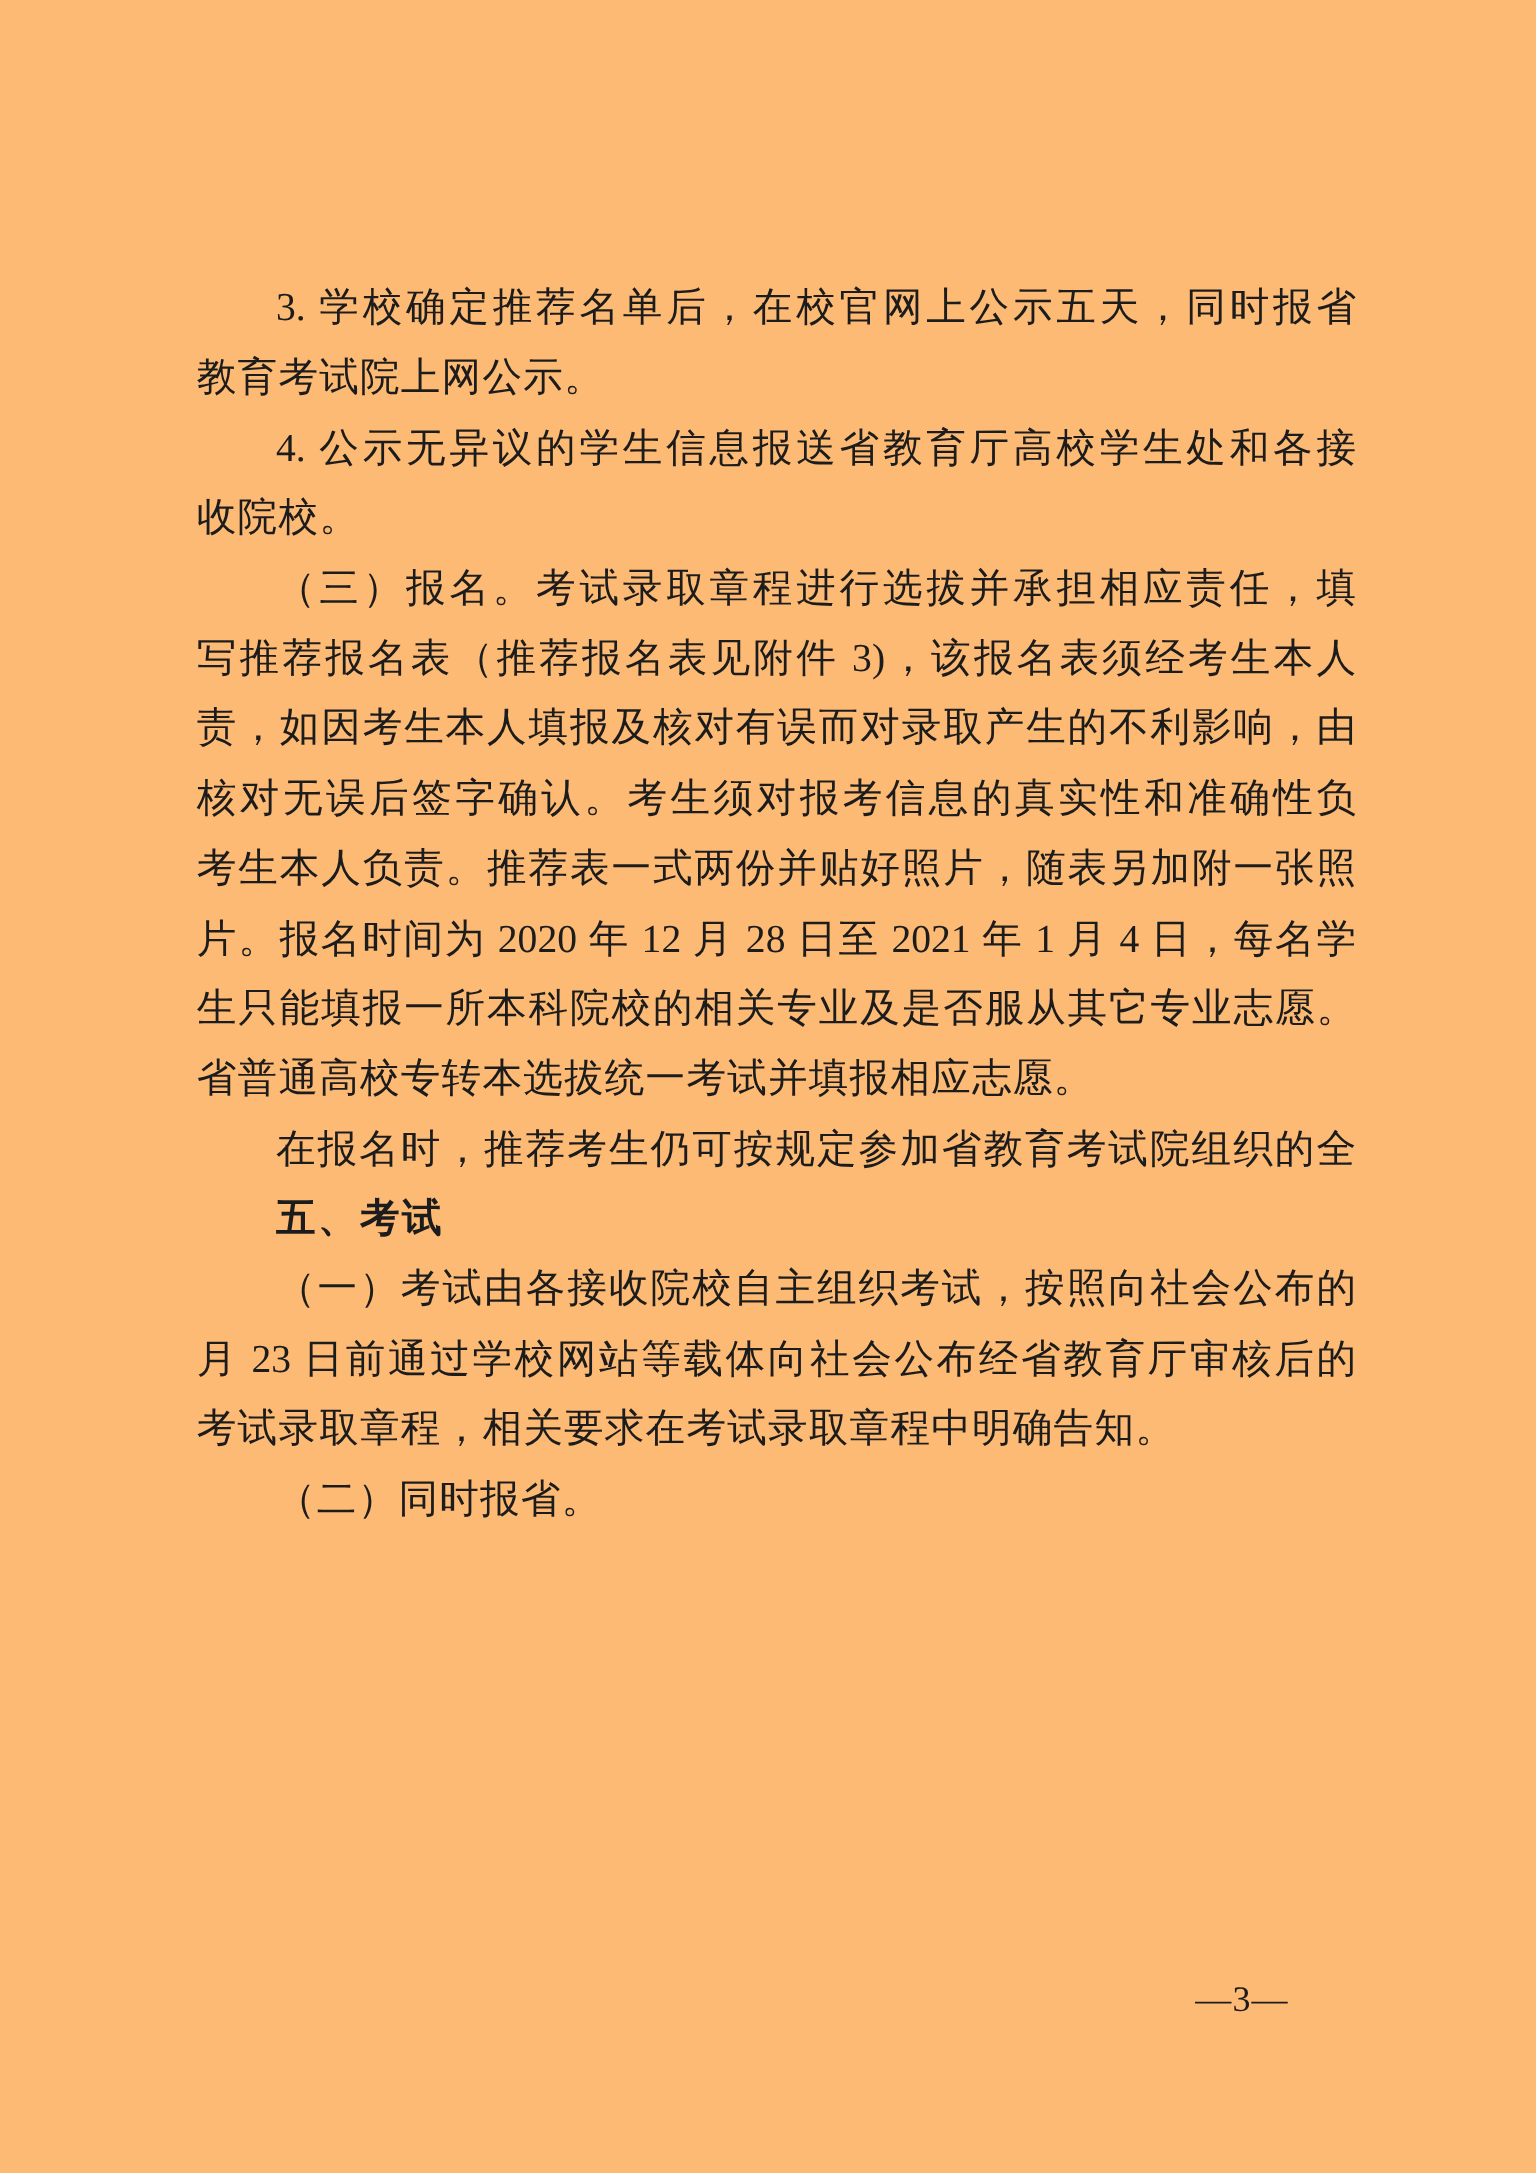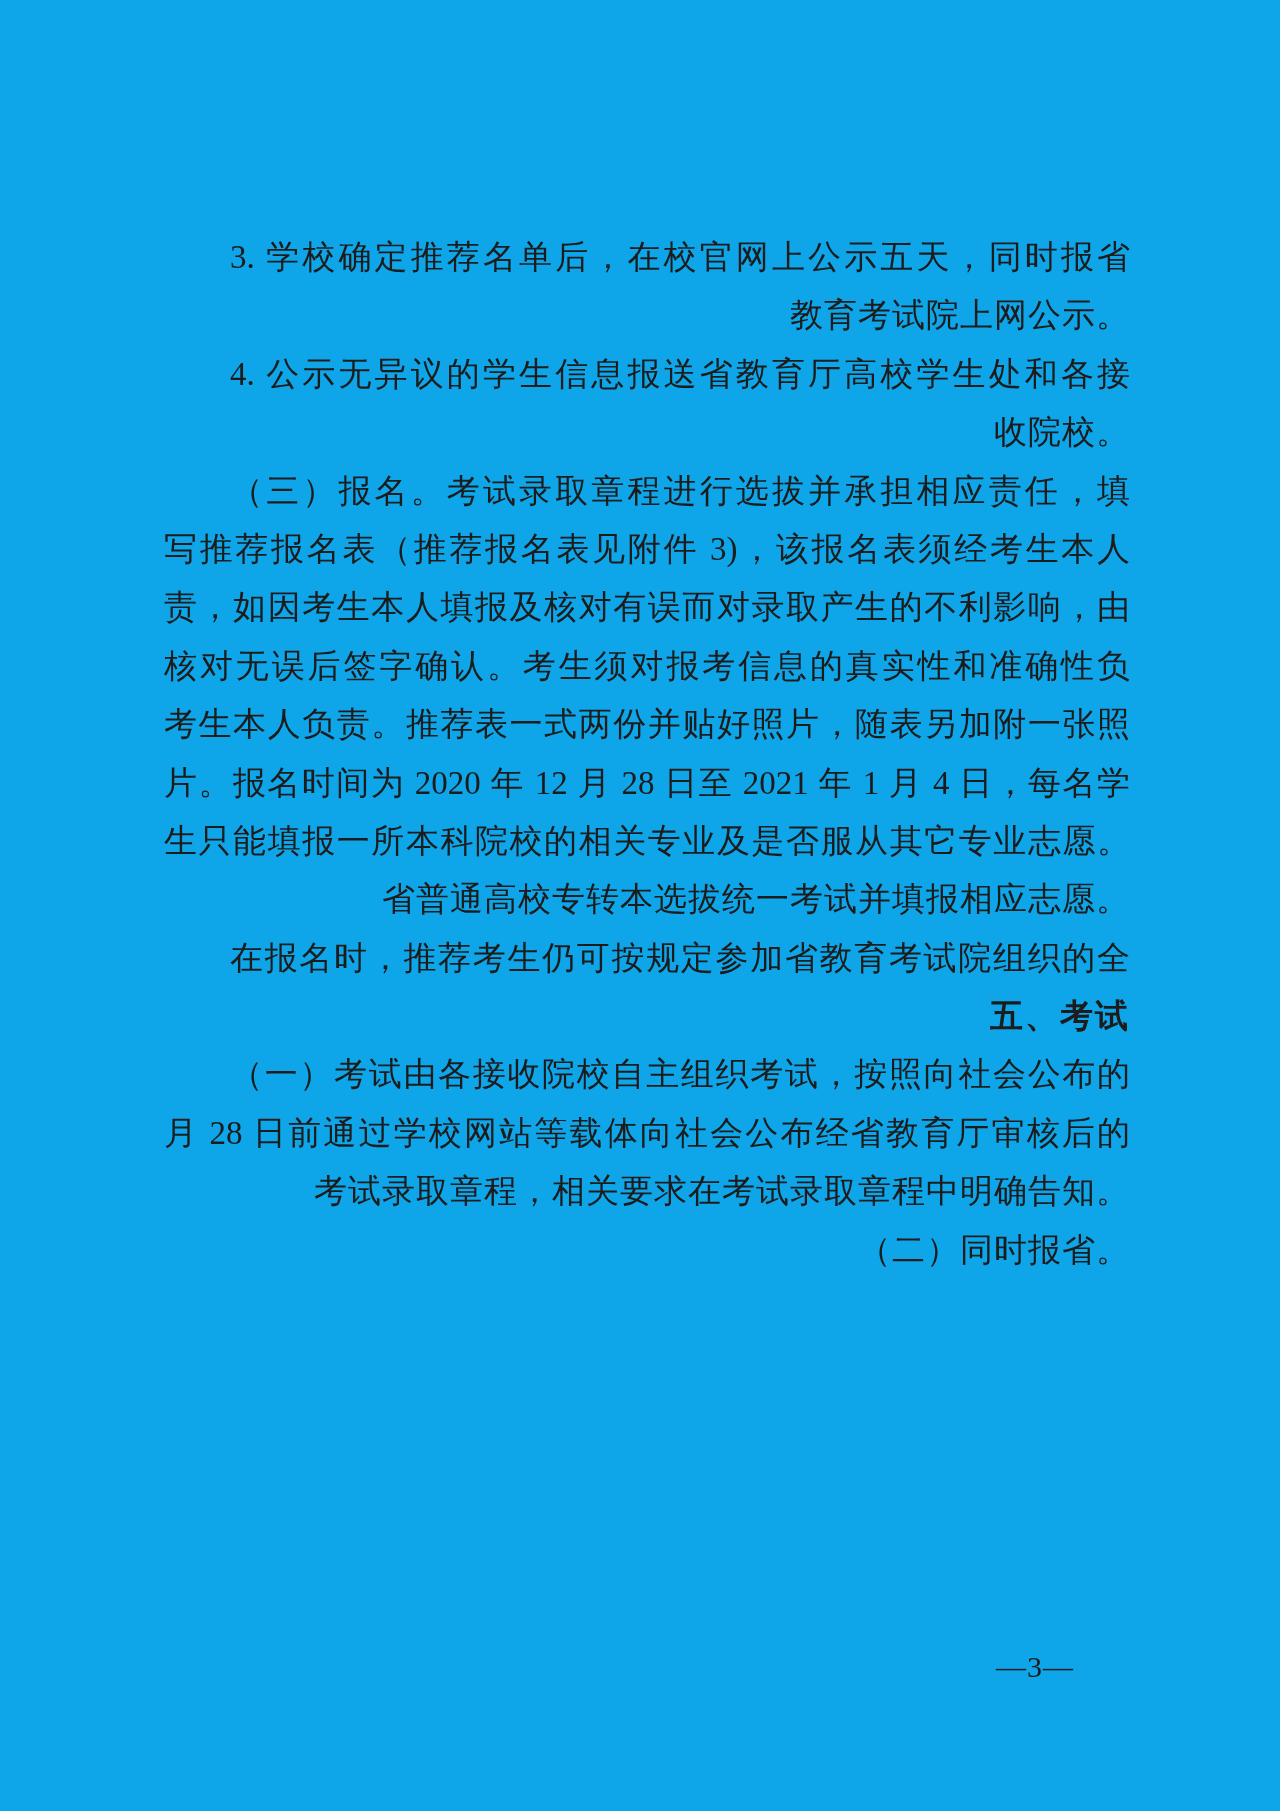--- a/index.html
+++ b/index.html
@@ -6,35 +6,35 @@
   body{
     width:1280px;height:1811px;
     background:#fdfdfd;
     position:relative;
     font-family:"Liberation Serif","DejaVu Serif",serif;
     color:#1c1c1c;
     overflow:hidden;
   }
   .page{
     position:absolute;inset:0;
-    background:#0ea5e9;
+    background:#fdba74;
   }
   .content{
     position:absolute;
     left:164px;
     top:228px;
     width:966px;
   }
   .para{margin:0;padding:0;}
   .line{
     font-size:33px;
     line-height:58.4px;
     height:58.4px;
     letter-spacing:1px;
-    text-align:right;
+    text-align:left;
     white-space:normal;
   }
   .line.first{text-indent:2em;}
   .line.fill{
     text-align:justify;
     text-align-last:justify;
     letter-spacing:0;
   }
   .line.heading{
     font-weight:bold;
@@ -81,21 +81,21 @@
       <div class="line">省普通高校专转本选拔统一考试并填报相应志愿。</div>
       <div class="line first fill">在报名时，推荐考生仍可按规定参加省教育考试院组织的全</div>
     </div>
 
     <div class="para">
       <div class="line first heading">五、考试</div>
     </div>
 
     <div class="para">
       <div class="line first fill">（一）考试由各接收院校自主组织考试，按照向社会公布的</div>
-      <div class="line fill">月 28 日前通过学校网站等载体向社会公布经省教育厅审核后的</div>
+      <div class="line fill">月 23 日前通过学校网站等载体向社会公布经省教育厅审核后的</div>
       <div class="line">考试录取章程，相关要求在考试录取章程中明确告知。</div>
     </div>
 
     <div class="para">
       <div class="line first">（二）同时报省。</div>
     </div>
 
   </div>
 
   <div class="page-number">—3—</div>

